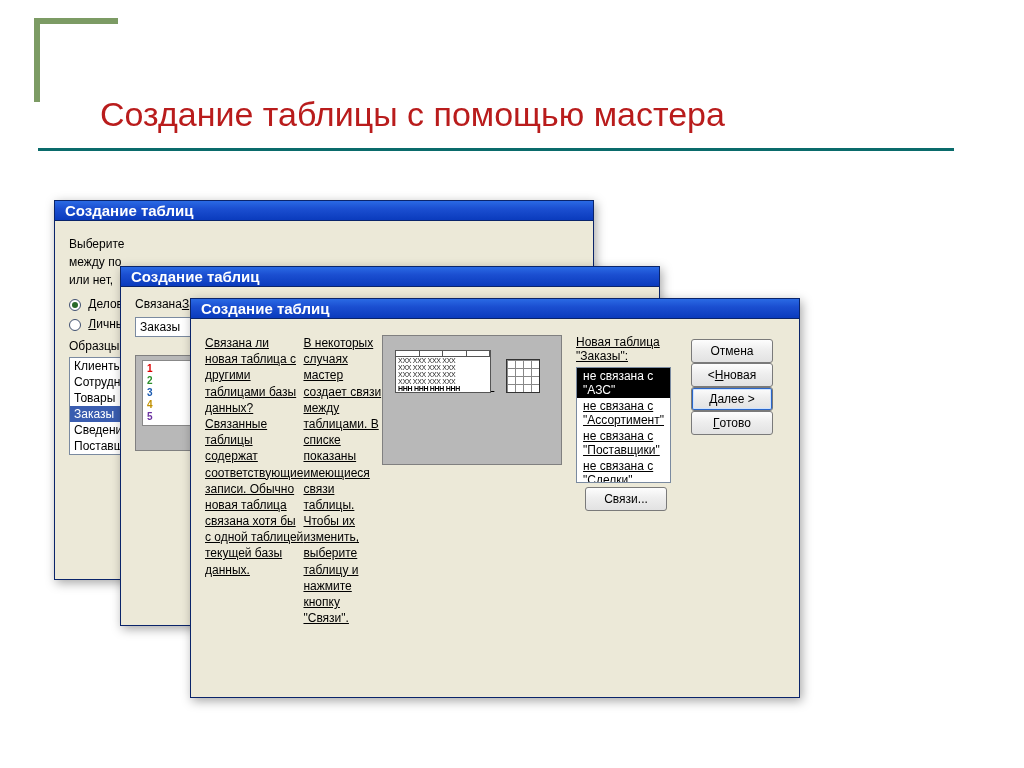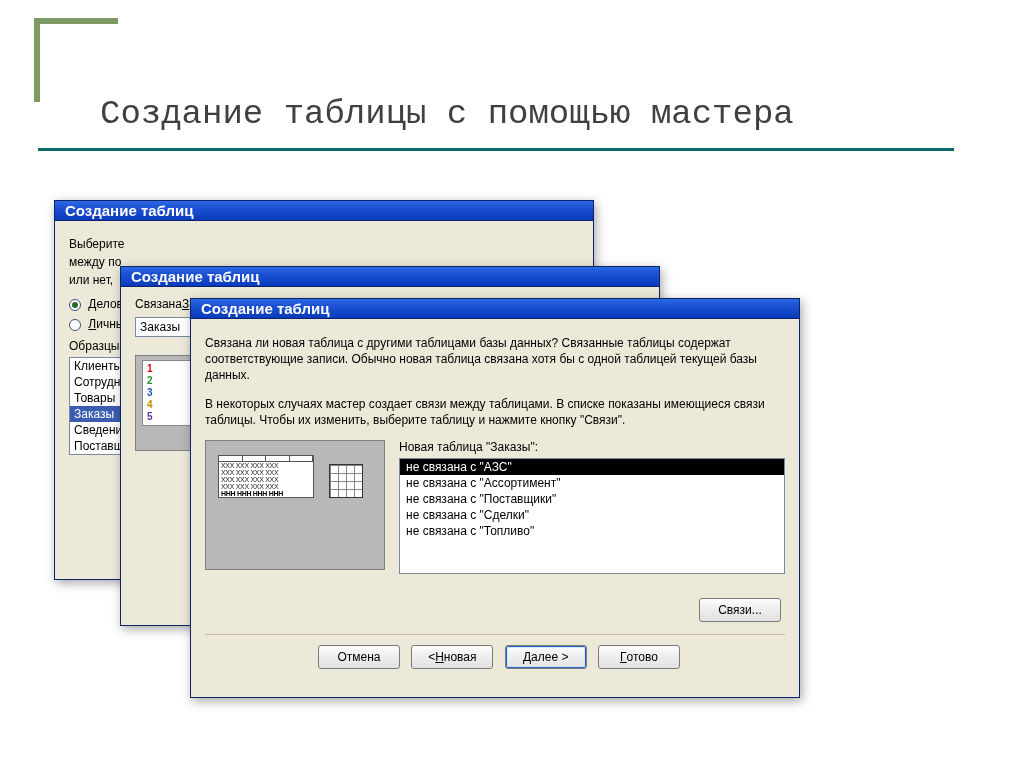--- a/index.html
+++ b/index.html
@@ -16,22 +16,22 @@
     position: absolute;
     top: 18px; left: 34px;
     width: 84px; height: 84px;
     border-top: 6px solid #7c9b64;
     border-left: 6px solid #7c9b64;
   }
   .slide-title {
     position: absolute;
     top: 95px; left: 100px;
     font-size: 34px;
-    color: #404040;
-    font-family: Liberation Mono, monospace;
+    color: #b91c1c;
+    font-family: Liberation Sans, sans-serif;
   }
   .slide-rule {
     position: absolute;
     top: 148px; left: 38px; right: 70px;
     height: 3px;
     background: #0a6b6b;
   }
 
   .dialog {
     position: absolute;
@@ -142,25 +142,25 @@
     padding: 0 12px;
     background: linear-gradient(#fdfdfd,#eee 45%,#e2e2e2);
     border: 1px solid #7a7a7a;
     border-radius: 3px;
     font-size: 12px;
     color: #000;
   }
   .btn.default { box-shadow: 0 0 0 1px #2a66c8 inset, 0 0 0 2px #cfe3ff inset; }
   .btn-row { text-align: center; padding: 10px 12px 12px; }
   .btn-row .btn { margin-left: 8px; }
-  .rel-btn-row { text-align: right; margin: 24px 4px 6px 0; }
+  .rel-btn-row { text-align: right; margin: 4px 4px 6px 0; }
   .hr { height:1px; background:#bfb8a6; margin:6px 0 0 0; }
 
   .flex { display:flex; }
-  .col { display:flex; flex-direction:column; }
+  .col { display:flex; flex-direction:row;text-decoration:underline; }
 </style>
 </head>
 <body>
 
 <div class="corner-accent"></div>
 <div class="slide-title">Создание таблицы с помощью мастера</div>
 <div class="slide-rule"></div>
 
 <div class="dialog d1">
   <div class="titlebar">Создание таблиц</div>

